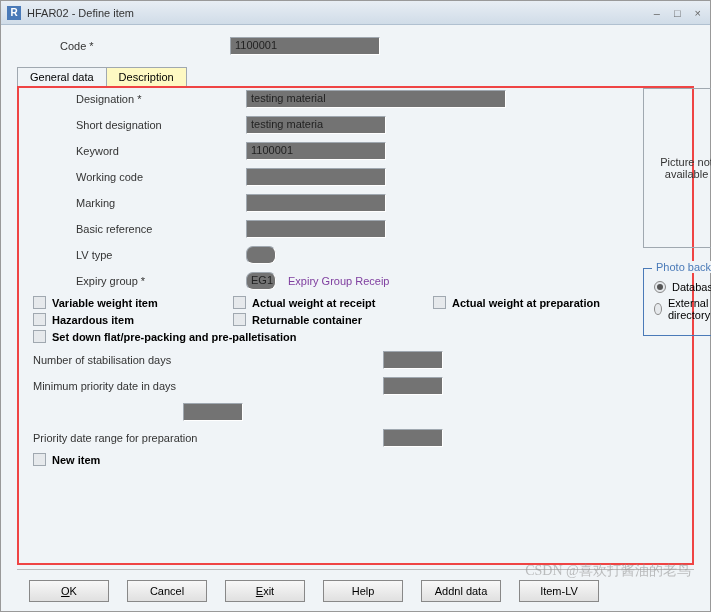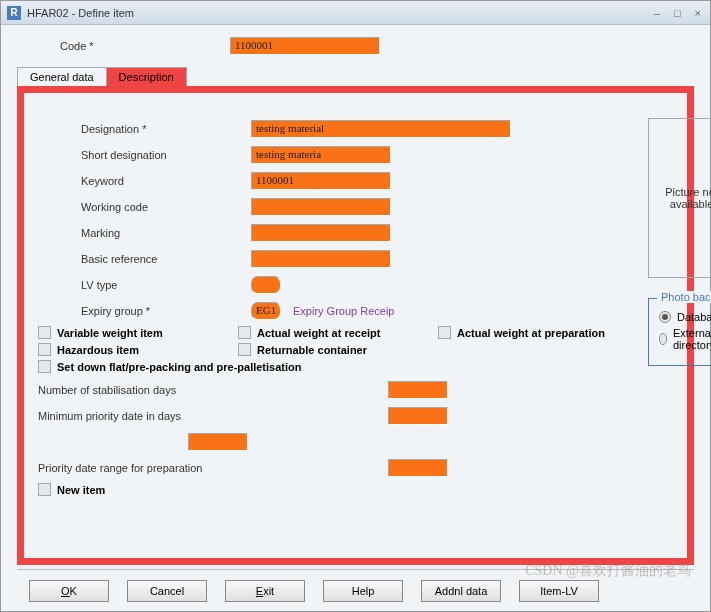--- a/index.html
+++ b/index.html
@@ -7,30 +7,30 @@
     .window { width: 711px; height: 612px; border: 1px solid #999; background: #f0f4f7; display: flex; flex-direction: column; }
     .titlebar { height: 24px; background: linear-gradient(#e8eef4, #d0dce8); display: flex; align-items: center; padding: 0 6px; border-bottom: 1px solid #b0c0d0; }
     .titlebar .appicon { width: 14px; height: 14px; background: #4a7ab8; color: #fff; font-weight: bold; font-size: 10px; display: flex; align-items: center; justify-content: center; margin-right: 6px; }
     .titlebar .title { flex: 1; color: #333; }
     .titlebar .winbtns { display: flex; gap: 8px; color: #666; }
     .titlebar .winbtns span { cursor: pointer; padding: 0 3px; }
     .content { flex: 1; padding: 10px 16px 0 16px; display: flex; flex-direction: column; }
     .row { display: flex; align-items: center; margin-bottom: 4px; min-height: 22px; }
     .label { width: 170px; color: #333; margin-left: 43px; }
     .label-s { width: 200px; color: #333; }
-    .textfield { background: #f97316; border: 1px solid #a0a8b0; border-bottom-color: #fff; border-right-color: #fff; height: 18px; padding: 1px 4px; color: #222; font-family: Liberation Serif, serif; }
+    .textfield { background: #737373; border: 1px solid #a0a8b0; border-bottom-color: #fff; border-right-color: #fff; height: 18px; padding: 1px 4px; color: #222; }
     .textfield.w1 { width: 150px; }
     .textfield.w2 { width: 260px; }
     .textfield.w3 { width: 140px; }
     .textfield.ws { width: 30px; border-radius: 7px; }
     .textfield.wn { width: 60px; }
     .tabs { display: flex; margin-top: 6px; }
-    .tab { padding: 3px 12px; border: 1px solid #a0a8b0; background: #ef4444; margin-right: -1px; cursor: pointer; }
+    .tab { padding: 3px 12px; border: 1px solid #a0a8b0; background: #fef9c3; margin-right: -1px; cursor: pointer; }
     .tab.active { background: #f0f4f7; border-bottom: 1px solid #f0f4f7; }
-    .tabbody { border: 7px solid #ef4444; margin-top: -1px; padding: 25px 14px 8px 14px; position: relative; flex: 1; }
+    .tabbody { border: 2px solid #ef4444; margin-top: -1px; padding: 0 14px 8px 14px; position: relative; flex: 1; }
     .formarea { display: flex; }
     .leftcol { flex: 1; }
     .rightcol { width: 160px; margin-left: 10px; }
     .picbox { border: 1px solid #a0a8b0; height: 160px; display: flex; align-items: center; justify-content: center; color: #333; text-align: center; }
     .checkbox { width: 13px; height: 13px; border: 1px solid #a0a8b0; background: #e6e9ec; display: inline-block; margin-right: 6px; vertical-align: middle; }
     .checkrow { display: flex; align-items: center; margin: 4px 0; font-weight: bold; }
     .checkrow .cbitem { display: flex; align-items: center; min-width: 200px; }
     .purple { color: #8040a0; margin-left: 12px; }
     .fieldset { border: 1px solid #4a7ab8; margin-top: 20px; padding: 8px 10px 10px 10px; position: relative; }
     .fieldset .legend { position: absolute; top: -8px; left: 8px; background: #f0f4f7; padding: 0 4px; color: #4a7ab8; }

